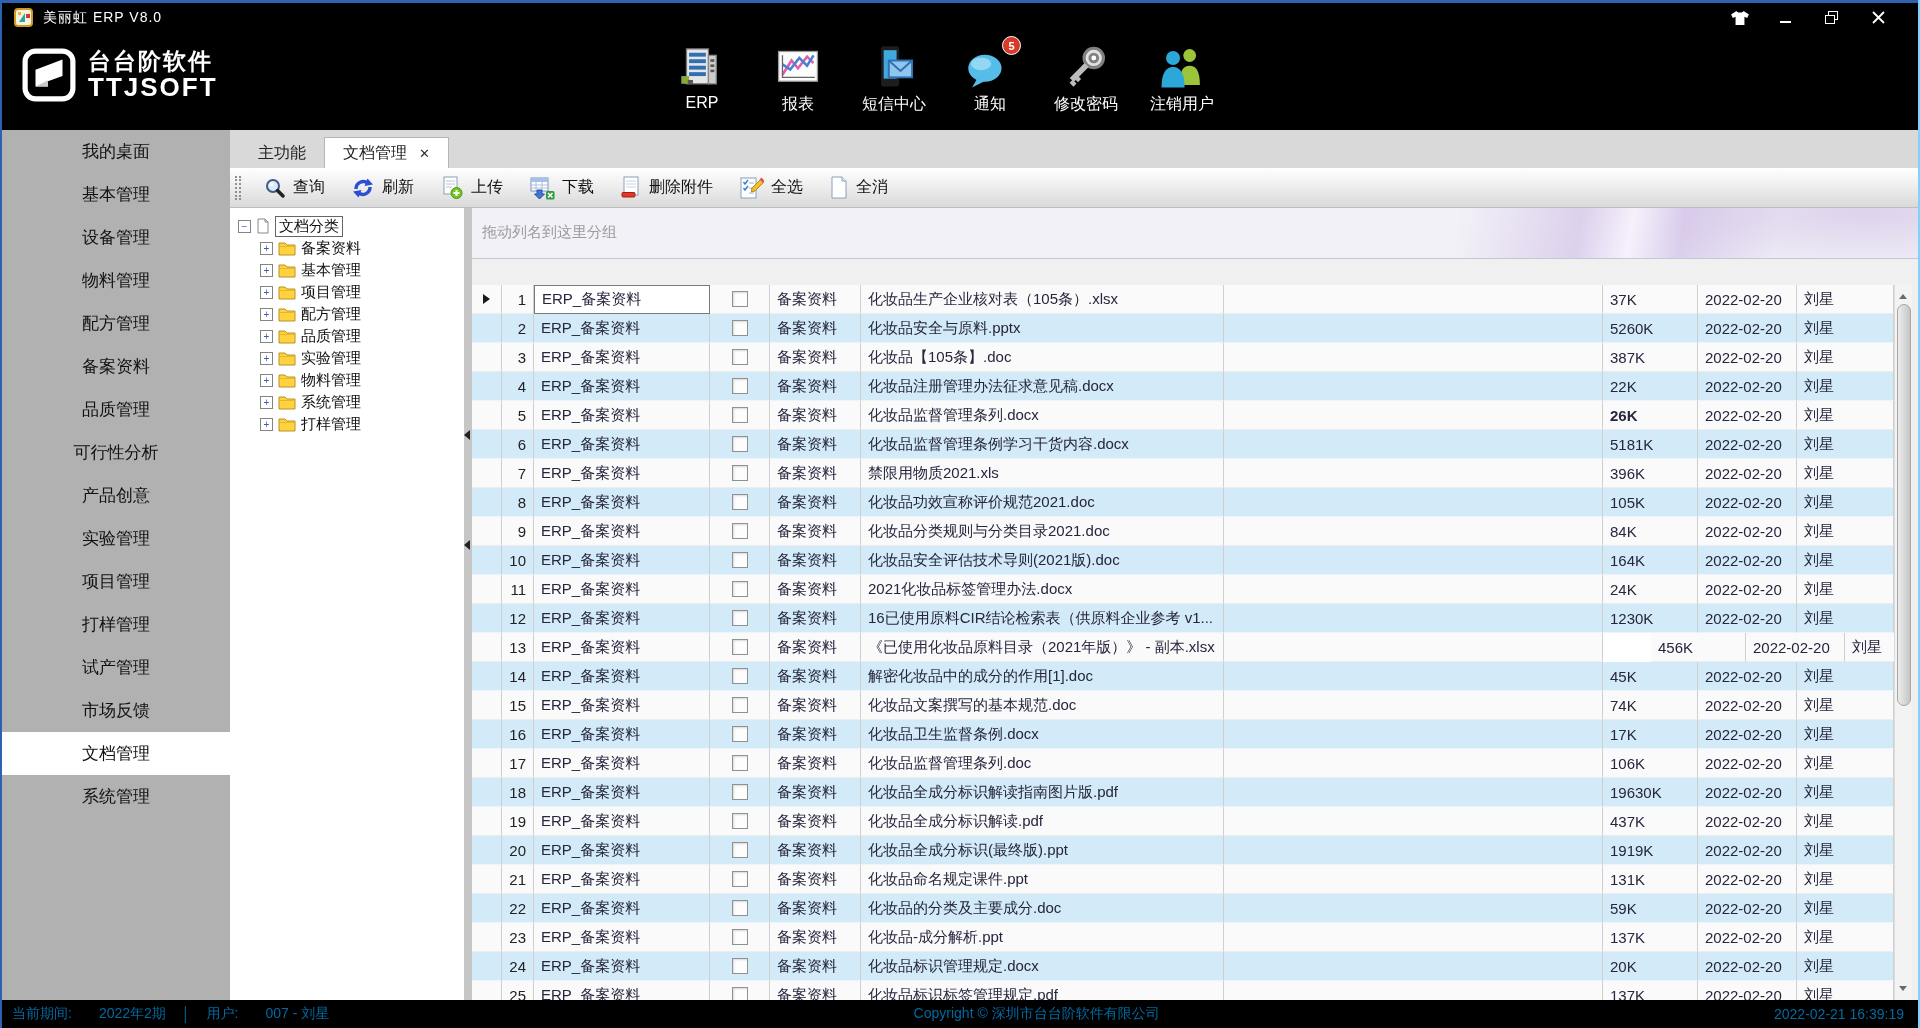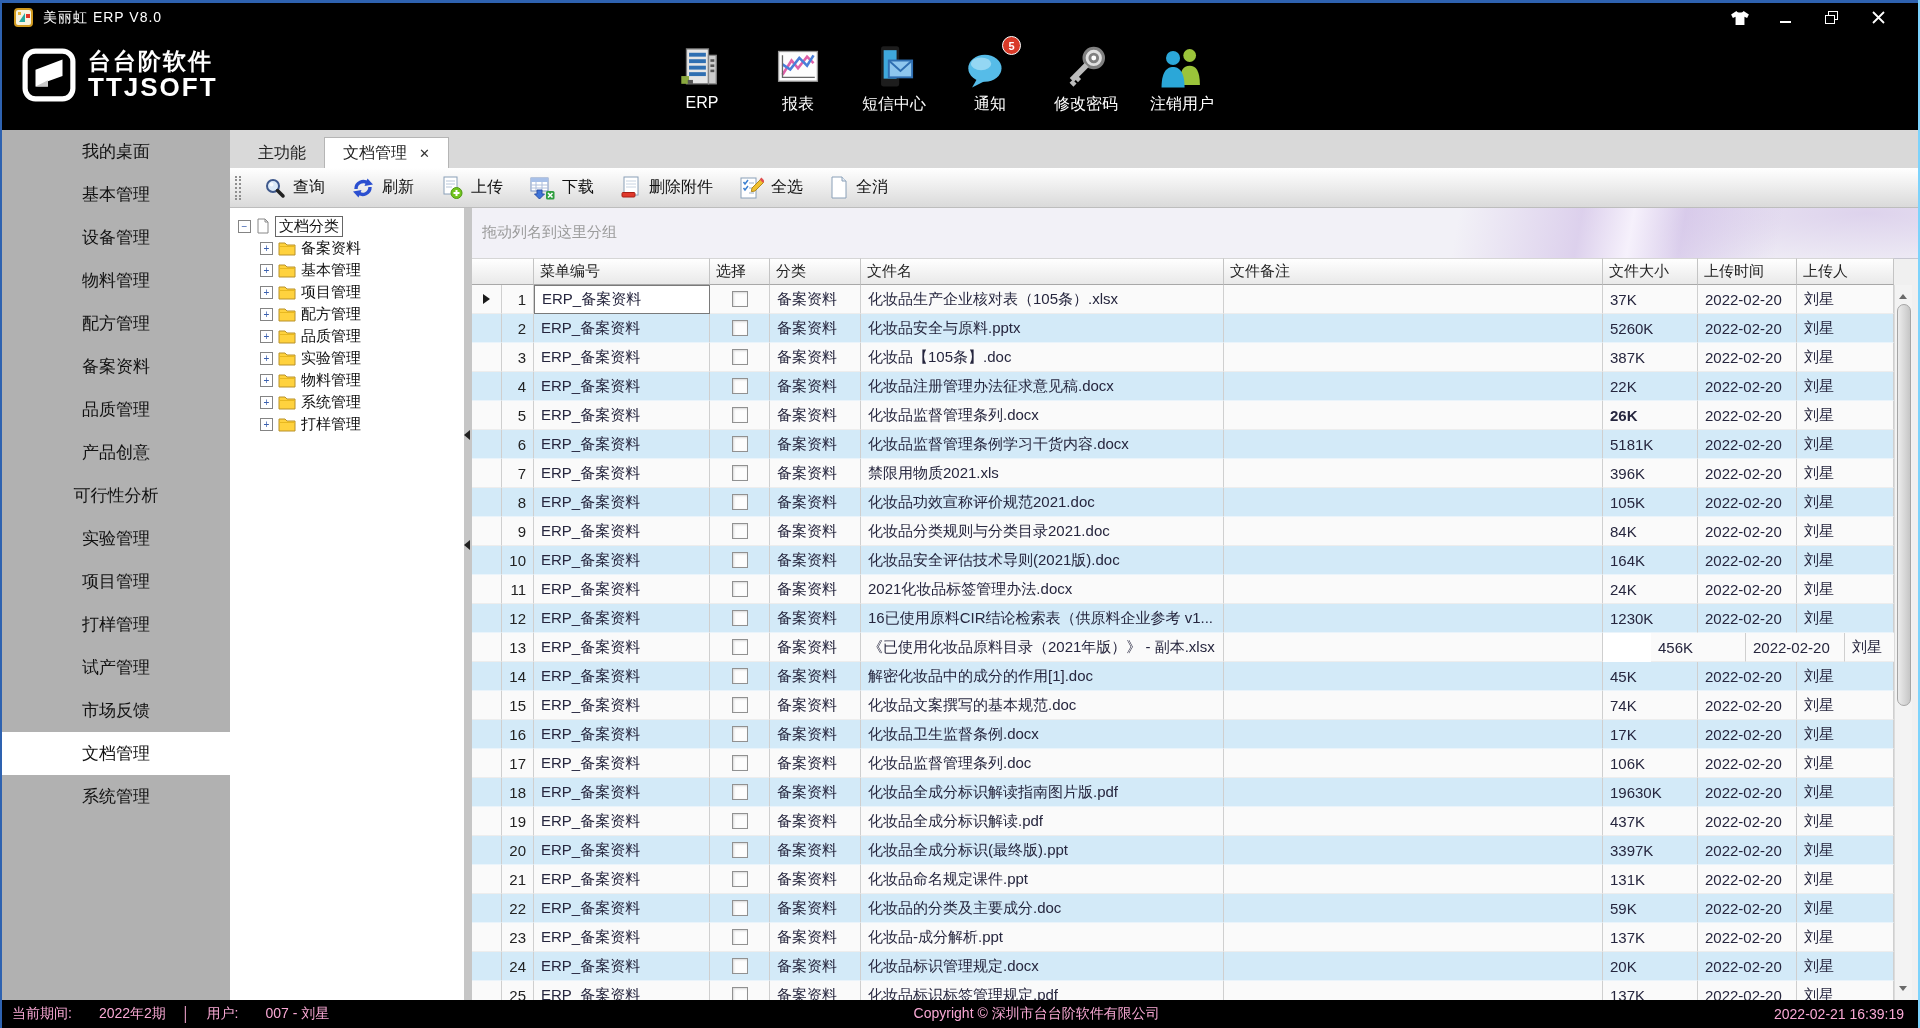--- a/index.html
+++ b/index.html
@@ -93,21 +93,21 @@
   
   .vscroll{position:absolute;top:77px;left:1422px;width:17px;bottom:0;background:#f3f3f3;border-left:1px solid #dcdcdc}
   .sb-btn{position:absolute;left:0;width:17px;height:17px;background:#f3f3f3;cursor:pointer}
   .sb-up{top:0}.sb-down{bottom:0}
   .sb-up::after{content:"";position:absolute;left:4px;top:5px;border:4px solid transparent;border-bottom:5px solid #6a6a6a}
   .sb-down::after{content:"";position:absolute;left:4px;bottom:5px;border:4px solid transparent;border-top:5px solid #6a6a6a}
   .sb-thumb{position:absolute;left:2px;top:19px;width:12px;height:400px;border-radius:7px;
             background:linear-gradient(90deg,#ececec,#c6c6c6);border:1px solid #a5a5a5;cursor:grab}
 
   
-  .statusbar{position:absolute;bottom:0;left:0;right:0;height:28px;background:#000;color:#f9a8d4;
+  .statusbar{position:absolute;bottom:0;left:0;right:0;height:28px;background:#000;color:#0369a1;
              font-size:14px;display:flex;align-items:center}
   .sb-left{padding-left:10px;display:flex;align-items:center}
   .sb-left .gap-l{margin-left:27px}
   .sb-left .gap-s{margin-left:16px}
   .sb-copy{position:absolute;left:54%;transform:translateX(-50%)}
   .sb-time{margin-left:auto;padding-right:14px}
 </style>
 </head>
 <body>
 
@@ -260,22 +260,22 @@
   </div>
 
   <div class="sidebar" id="sidebar">
       <div class="side-item">我的桌面</div>
       <div class="side-item">基本管理</div>
       <div class="side-item">设备管理</div>
       <div class="side-item">物料管理</div>
       <div class="side-item">配方管理</div>
       <div class="side-item">备案资料</div>
       <div class="side-item">品质管理</div>
+      <div class="side-item">可行性分析</div>
       <div class="side-item">产品创意</div>
-      <div class="side-item">可行性分析</div>
       <div class="side-item">实验管理</div>
       <div class="side-item">项目管理</div>
       <div class="side-item">打样管理</div>
       <div class="side-item">试产管理</div>
       <div class="side-item">市场反馈</div>
       <div class="side-item active">文档管理</div>
       <div class="side-item">系统管理</div>
     </div>
 
   <div class="tabbar" id="tabbar">
@@ -475,31 +475,20 @@
   <div class="splitter">
     <div class="split-arrow" style="top:222px"></div>
     <div class="split-arrow" style="top:332px"></div>
   </div>
 
   <div class="gridarea">
     <div class="grouppanel">
       <div class="swoosh"></div>
       <div class="group-hint">拖动列名到这里分组</div>
     </div>
-    <div class="gheader" id="gheader">
-        <div class="gh-cell" style="width: 62px;"></div>
-        <div class="gh-cell" style="width: 176px;">菜单编号</div>
-        <div class="gh-cell" style="width: 60px;">选择</div>
-        <div class="gh-cell" style="width: 91px;">分类</div>
-        <div class="gh-cell" style="width: 363px;">文件名</div>
-        <div class="gh-cell" style="width: 379px;">文件备注</div>
-        <div class="gh-cell" style="width: 95px;">文件大小</div>
-        <div class="gh-cell" style="width: 99px;">上传时间</div>
-        <div class="gh-cell" style="width: 97px;">上传人</div>
-      </div>
     <div class="grows" id="grows">
         <div class="grow">
           <div class="gcell ind" style="width: 30px;">
             <span class="row-arrow"></span>
           </div>
           <div class="gcell num" style="width: 32px;">1</div>
           <div class="gcell focus" style="width: 176px;">ERP_备案资料</div>
           <div class="gcell center" style="width: 60px;">
             <div class="cb"></div>
           </div>
@@ -765,21 +754,21 @@
         <div class="grow alt">
           <div class="gcell ind" style="width: 30px;"></div>
           <div class="gcell num" style="width: 32px;">20</div>
           <div class="gcell" style="width: 176px;">ERP_备案资料</div>
           <div class="gcell center" style="width: 60px;">
             <div class="cb"></div>
           </div>
           <div class="gcell" style="width: 91px;">备案资料</div>
           <div class="gcell" style="width: 363px;">化妆品全成分标识(最终版).ppt</div>
           <div class="gcell" style="width: 379px;"></div>
-          <div class="gcell" style="width: 95px;">3397K</div>
+          <div class="gcell" style="width: 95px;">1919K</div>
           <div class="gcell" style="width: 99px;">2022-02-20</div>
           <div class="gcell" style="width: 97px;">刘星</div>
         </div>
         <div class="grow">
           <div class="gcell ind" style="width: 30px;"></div>
           <div class="gcell num" style="width: 32px;">21</div>
           <div class="gcell" style="width: 176px;">ERP_备案资料</div>
           <div class="gcell center" style="width: 60px;">
             <div class="cb"></div>
           </div>

